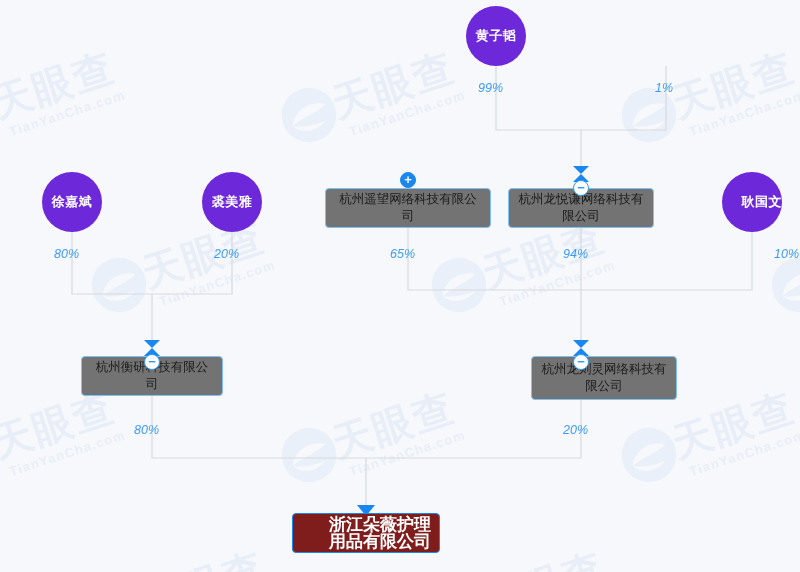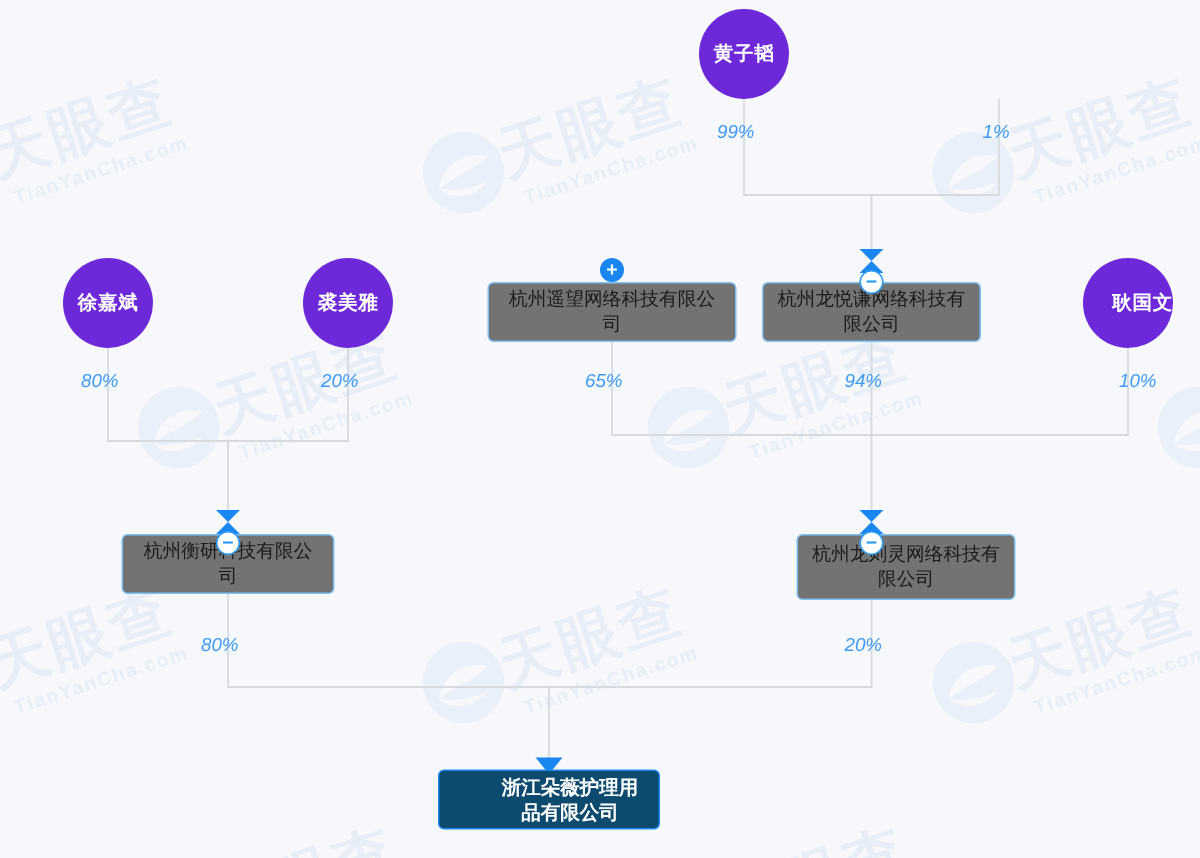--- a/index.html
+++ b/index.html
@@ -97,25 +97,25 @@
     display: flex;
     align-items: center;
     justify-content: center;
     text-align: center;
     font-size: 12.5px;
     line-height: 17px;
     padding: 4px 8px;
     cursor: pointer;
   }
   .company.root {
-    background: #0c4a6e;
+    background: #7f1d1d;
     border: 1px solid #1a87f0;
     color: #ffffff;
     font-weight: bold;
-    font-size: 13px;
+    font-size: 17px;
     padding-left: 36px;
   }
 
   
   .badge {
     position: absolute;
     z-index: 5;
     width: 16px;
     height: 16px;
     border-radius: 50%;
@@ -313,18 +313,18 @@
   </div>
 
   <div class="pct" style="left:478px; top:81px;">99%</div>
   <div class="pct" style="left:655px; top:81px;">1%</div>
 
   <div class="pct" style="left:54px; top:247px;">80%</div>
   <div class="pct" style="left:214px; top:247px;">20%</div>
 
   <div class="pct" style="left:390px; top:247px;">65%</div>
   <div class="pct" style="left:563px; top:247px;">94%</div>
-  <div class="pct" style="left:746px; top:247px;">10%</div>
+  <div class="pct" style="left:774px; top:247px;">10%</div>
 
   <div class="pct" style="left:134px; top:423px;">80%</div>
   <div class="pct" style="left:563px; top:423px;">20%</div>
 
 </div>
 
 </body></html>

